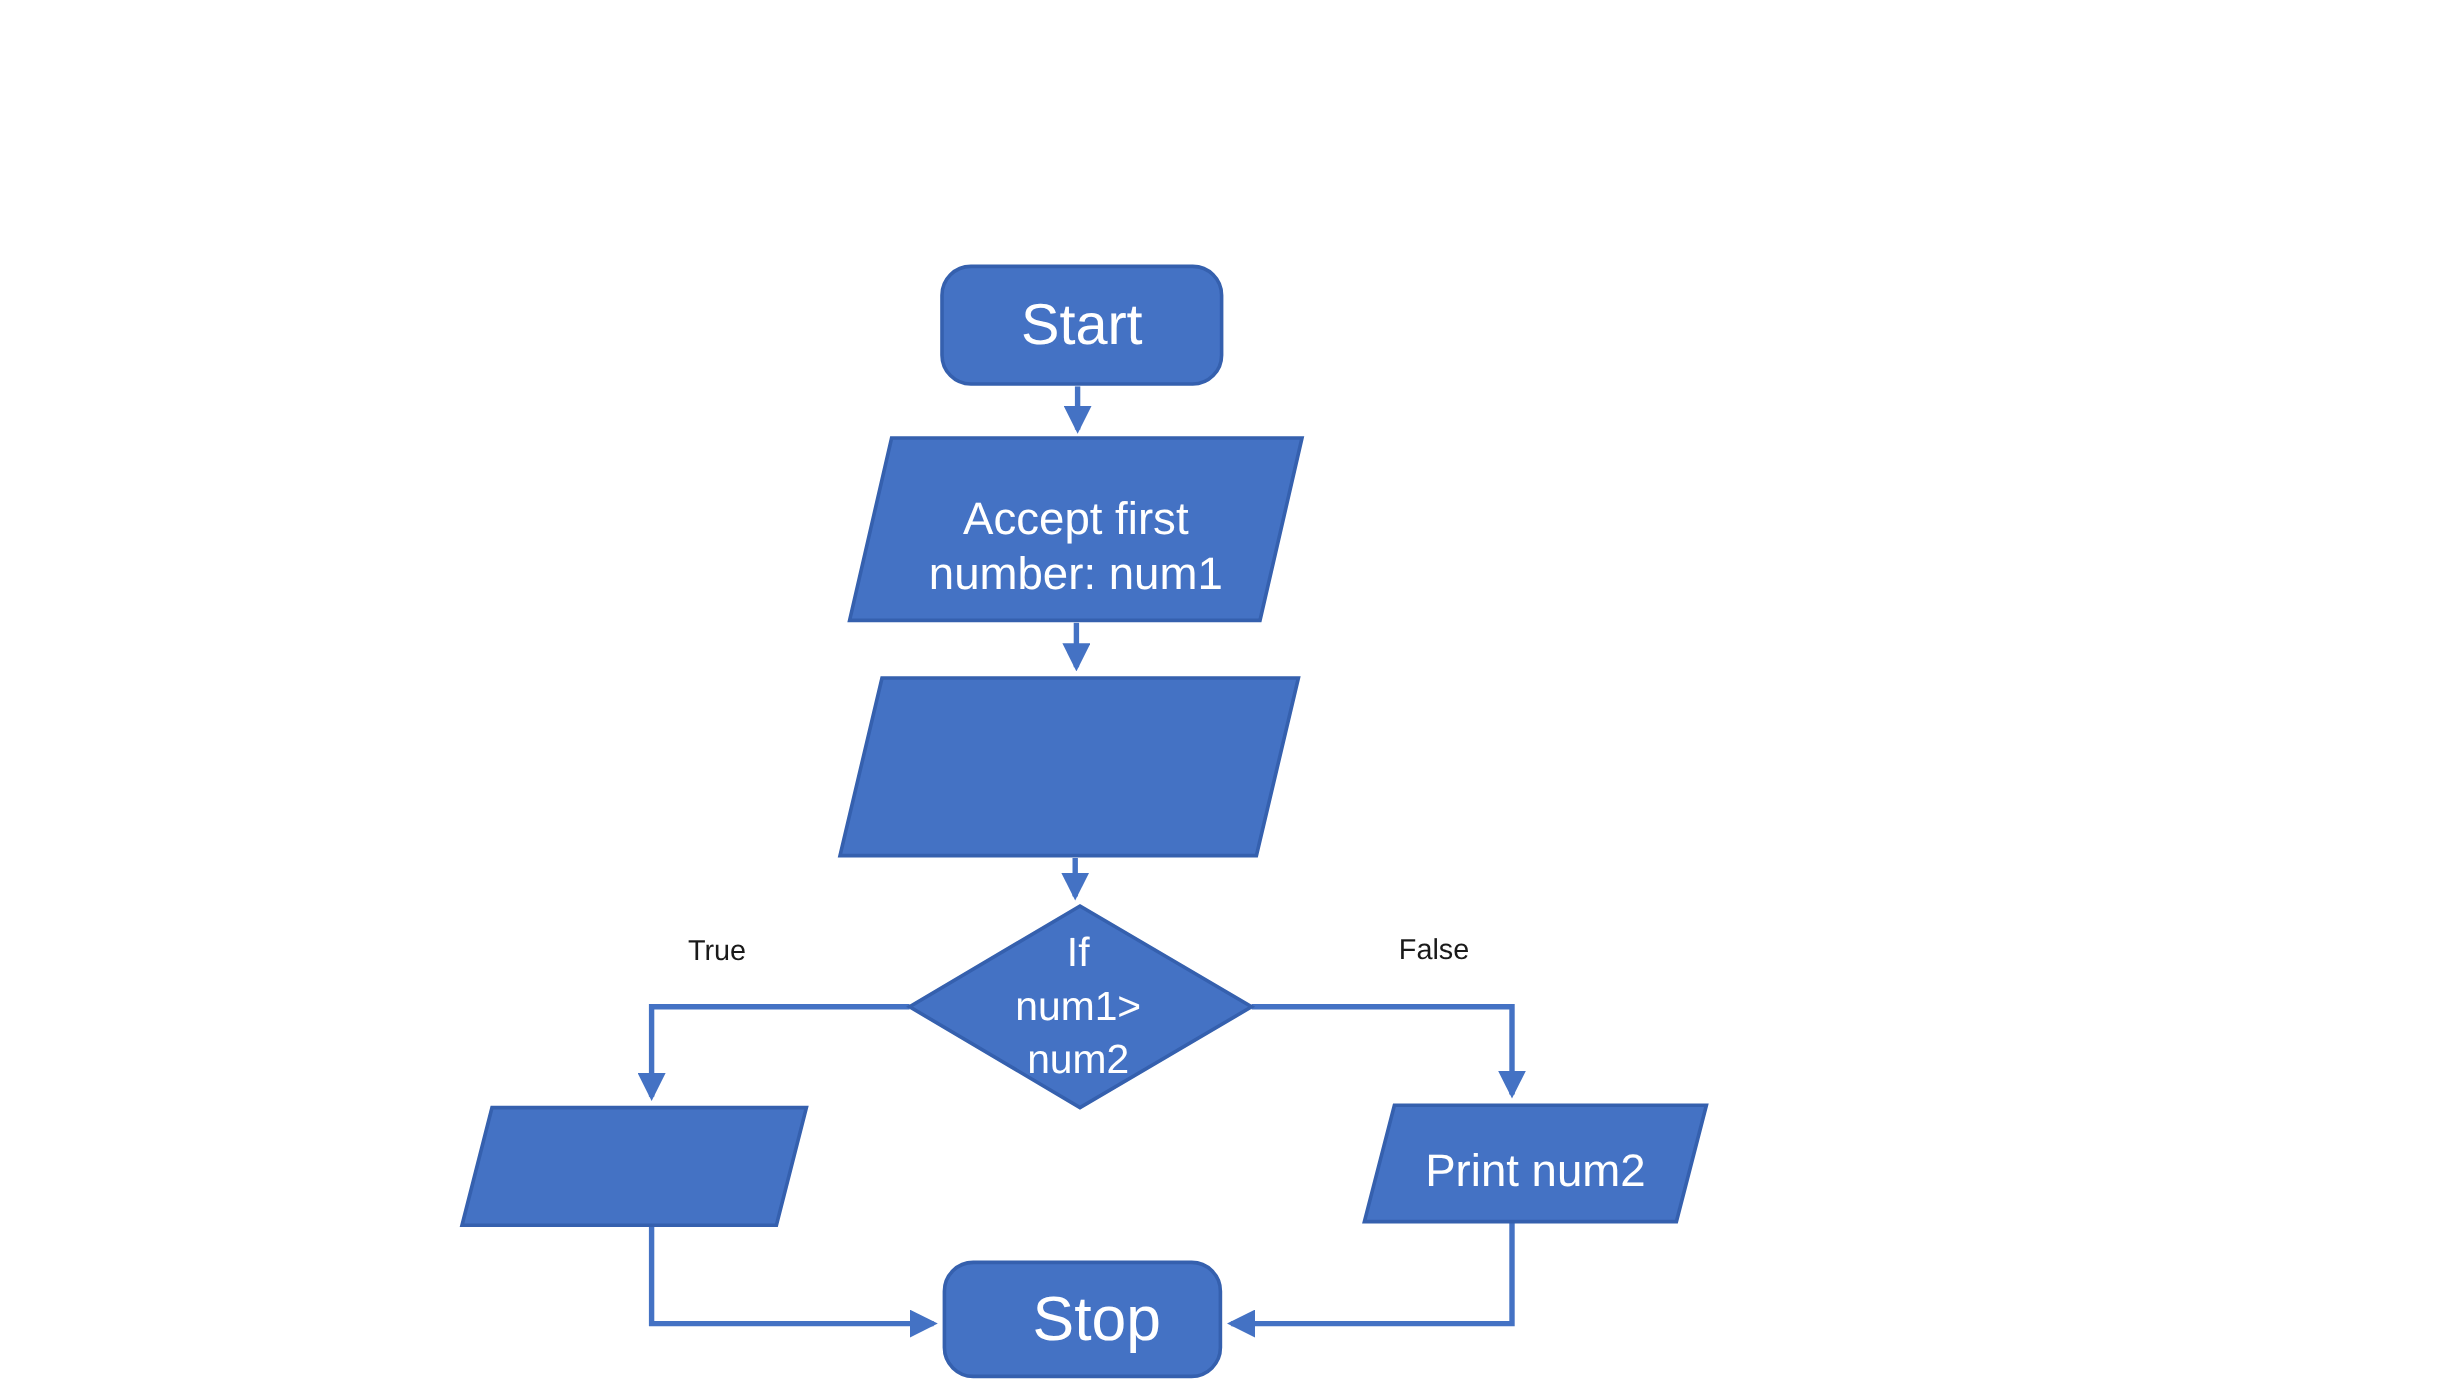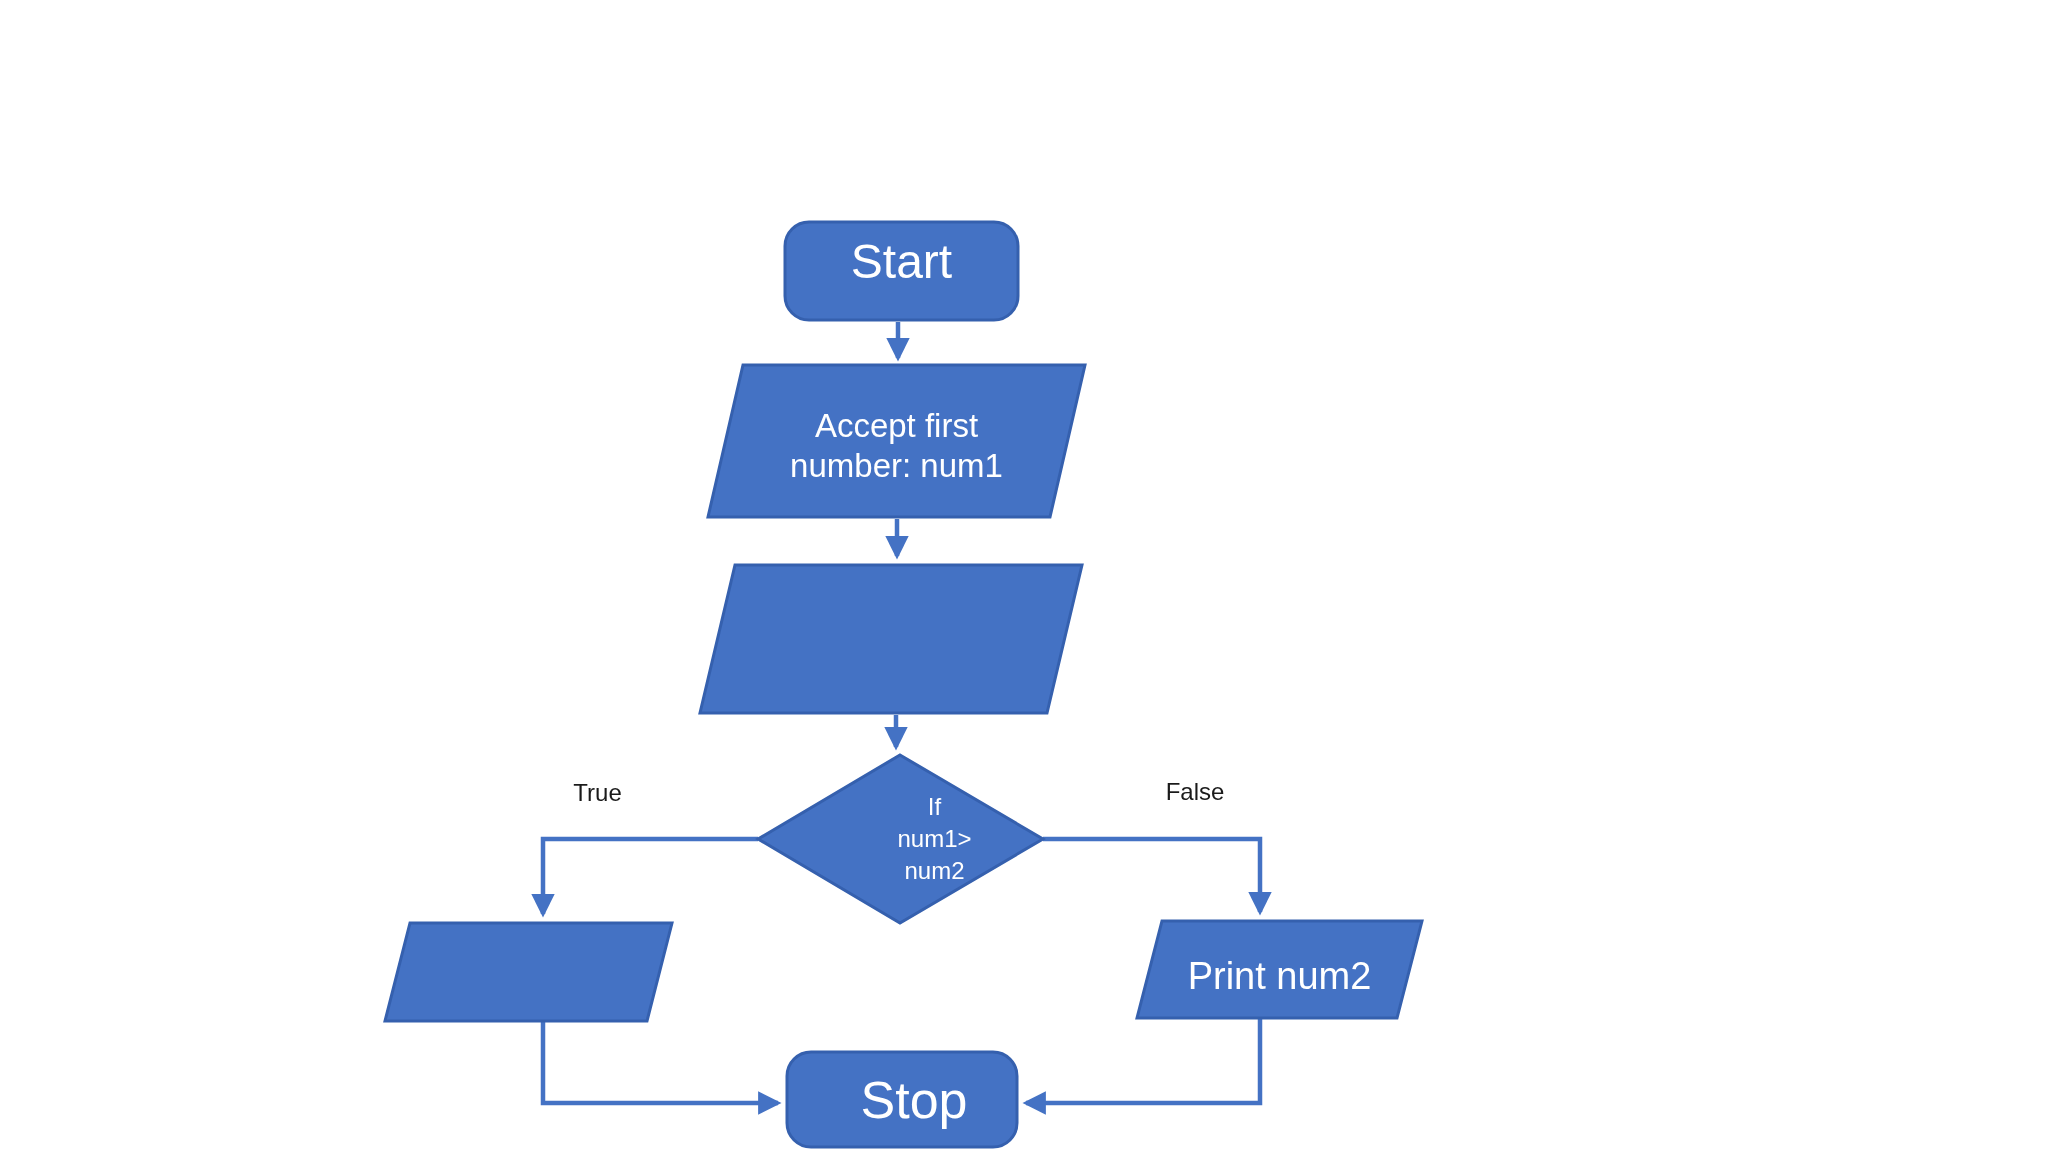--- a/index.html
+++ b/index.html
@@ -25,24 +25,24 @@
   .shape{fill:var(--shape-fill);stroke:var(--shape-border);stroke-width:3px;}
   .conn{stroke:var(--connector);stroke-width:4.5px;fill:none;}
   .node-label{
     position:absolute;display:flex;align-items:center;justify-content:center;
     text-align:center;white-space:pre-line;color:var(--shape-text);
   }
   .branch-label{
     position:absolute;display:flex;align-items:center;justify-content:center;
     font-size:24px;color:var(--annotation-text);
   }
-  .lbl-start {left:785px; top:212px; width:233px;height:98px; font-size:48px;}
-  .lbl-input1{left:708px; top:354px; width:377px;height:184px;font-size:33px;line-height:1.2;}
+  .lbl-start {left:785px; top:222px; width:233px;height:98px; font-size:48px;}
+  .lbl-input1{left:708px; top:365px; width:377px;height:184px;font-size:38px;line-height:1.2;}
   .lbl-input2{left:700px; top:565px; width:382px;height:148px;font-size:38px;line-height:1.22;}
-  .lbl-decision{left:792px;top:755px; width:285px;height:168px;font-size:24px;line-height:1.32;}
+  .lbl-decision{left:756px;top:755px; width:285px;height:168px;font-size:34px;line-height:1.32;}
   .lbl-print1{left:385px; top:923px; width:287px;height:98px; font-size:38px;}
   .lbl-print2{left:1137px;top:921px; width:285px;height:110px; font-size:38px;}
   .lbl-stop  {left:787px; top:1052px;width:230px;height:95px; font-size:52px;margin-left:12px;}
   .lbl-true  {left:535px; top:769px; width:125px;height:48px;}
   .lbl-false {left:1130px;top:768px; width:130px;height:48px;}
 </style>
 </head>
 <body>
 
 <div class="slide">

